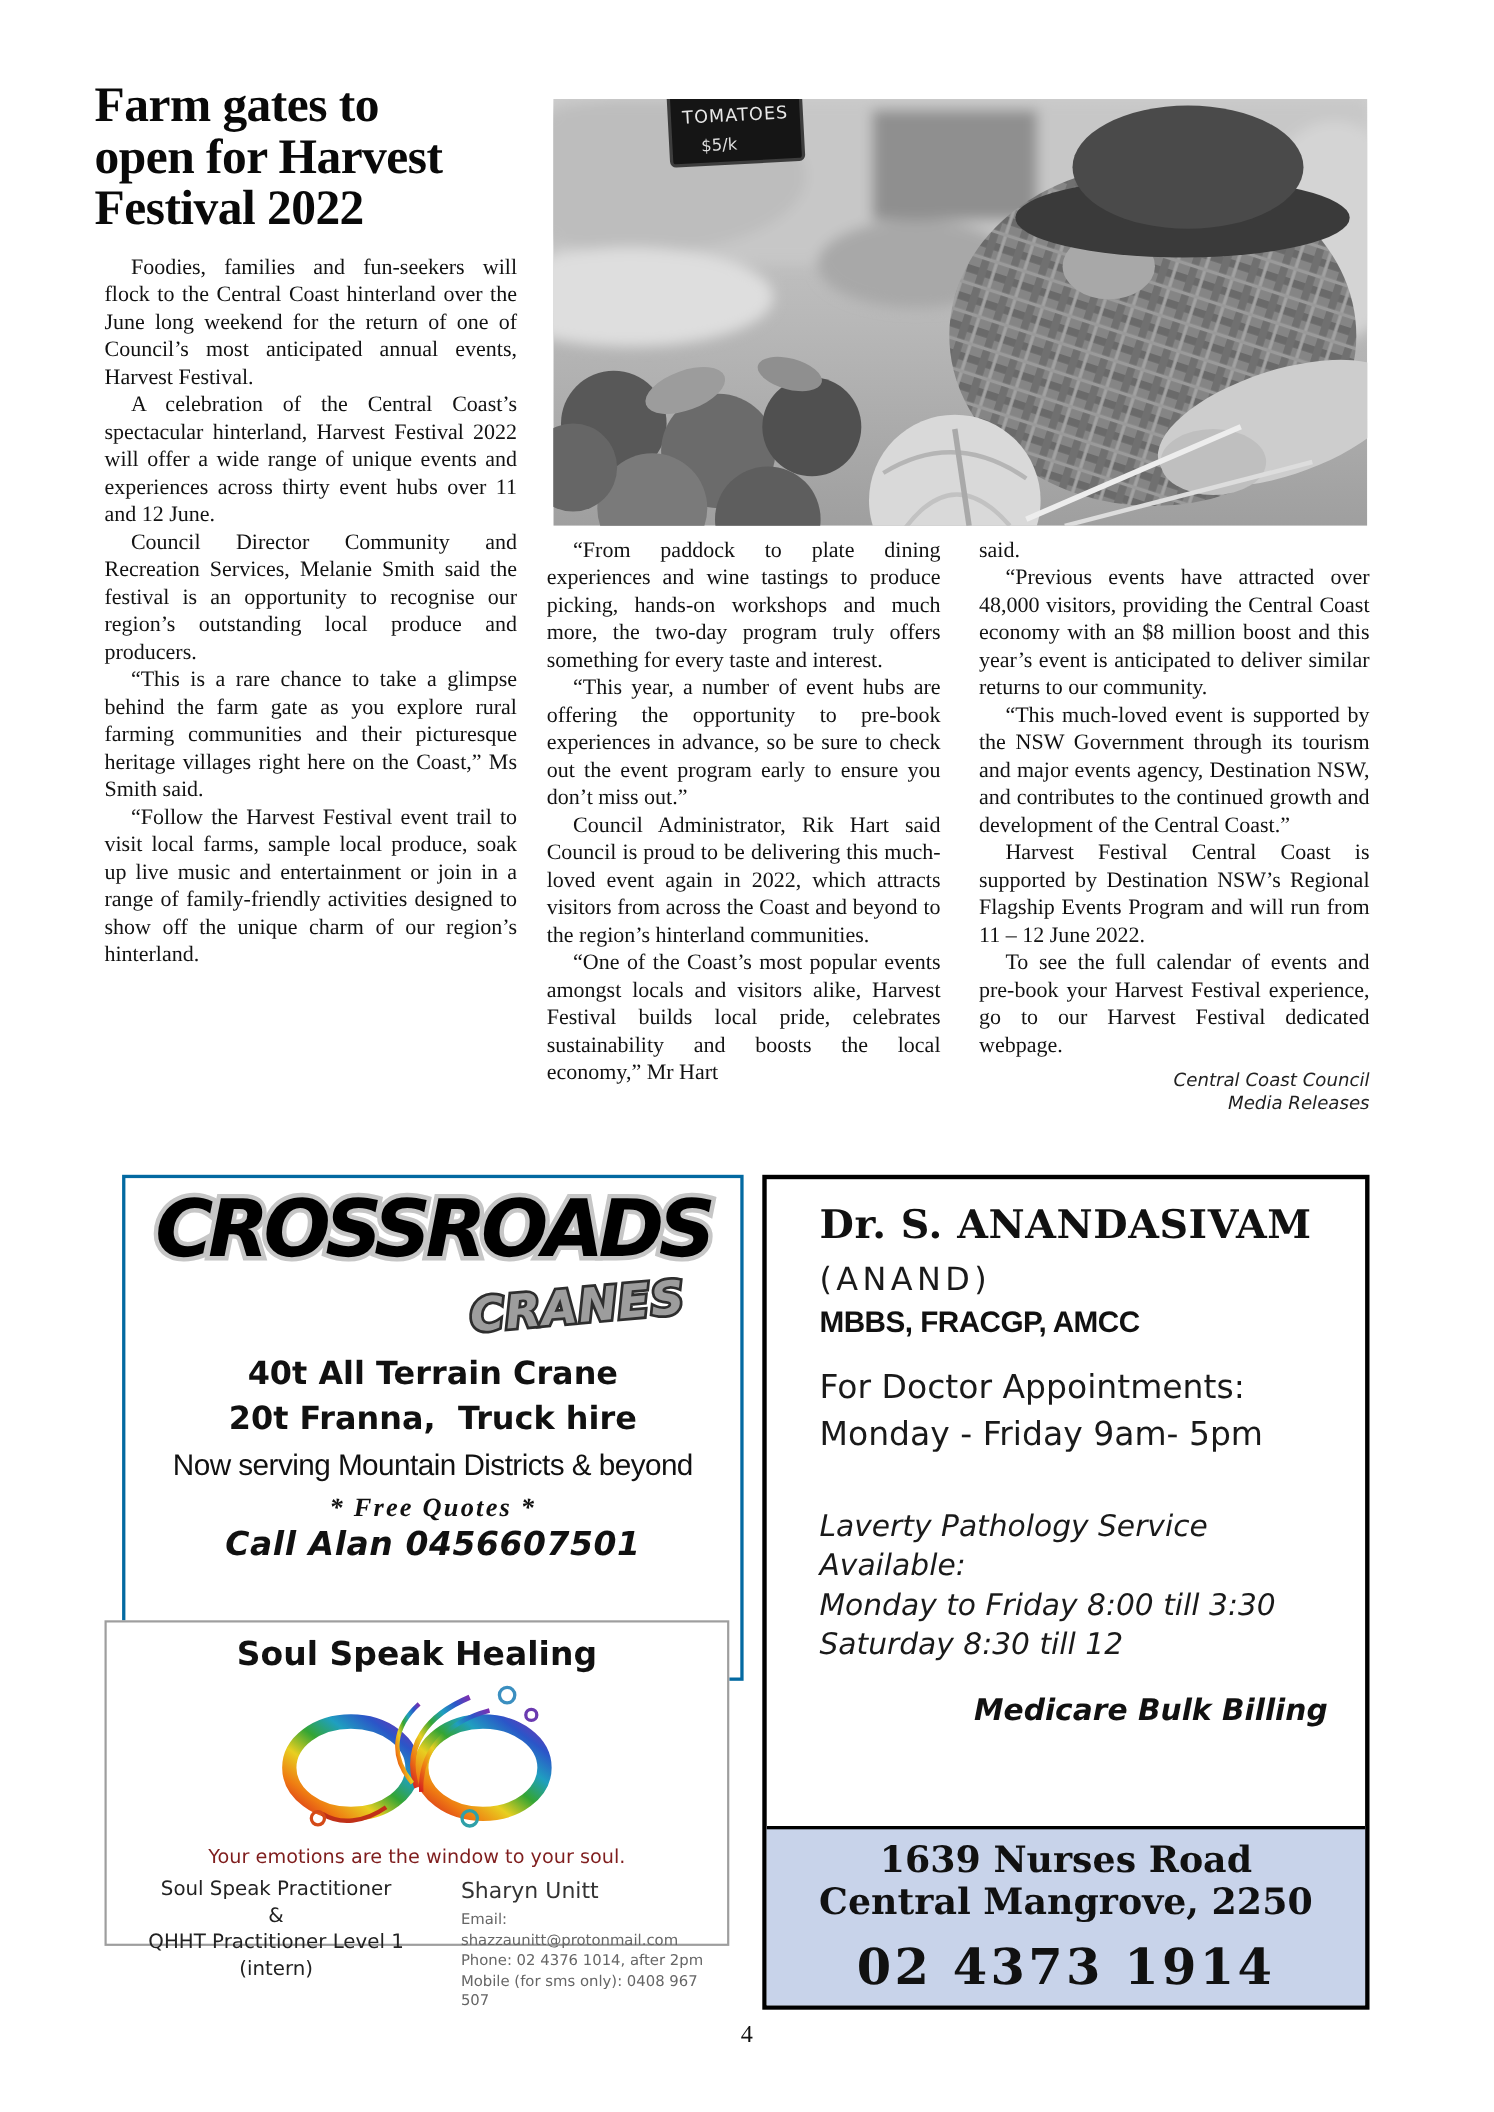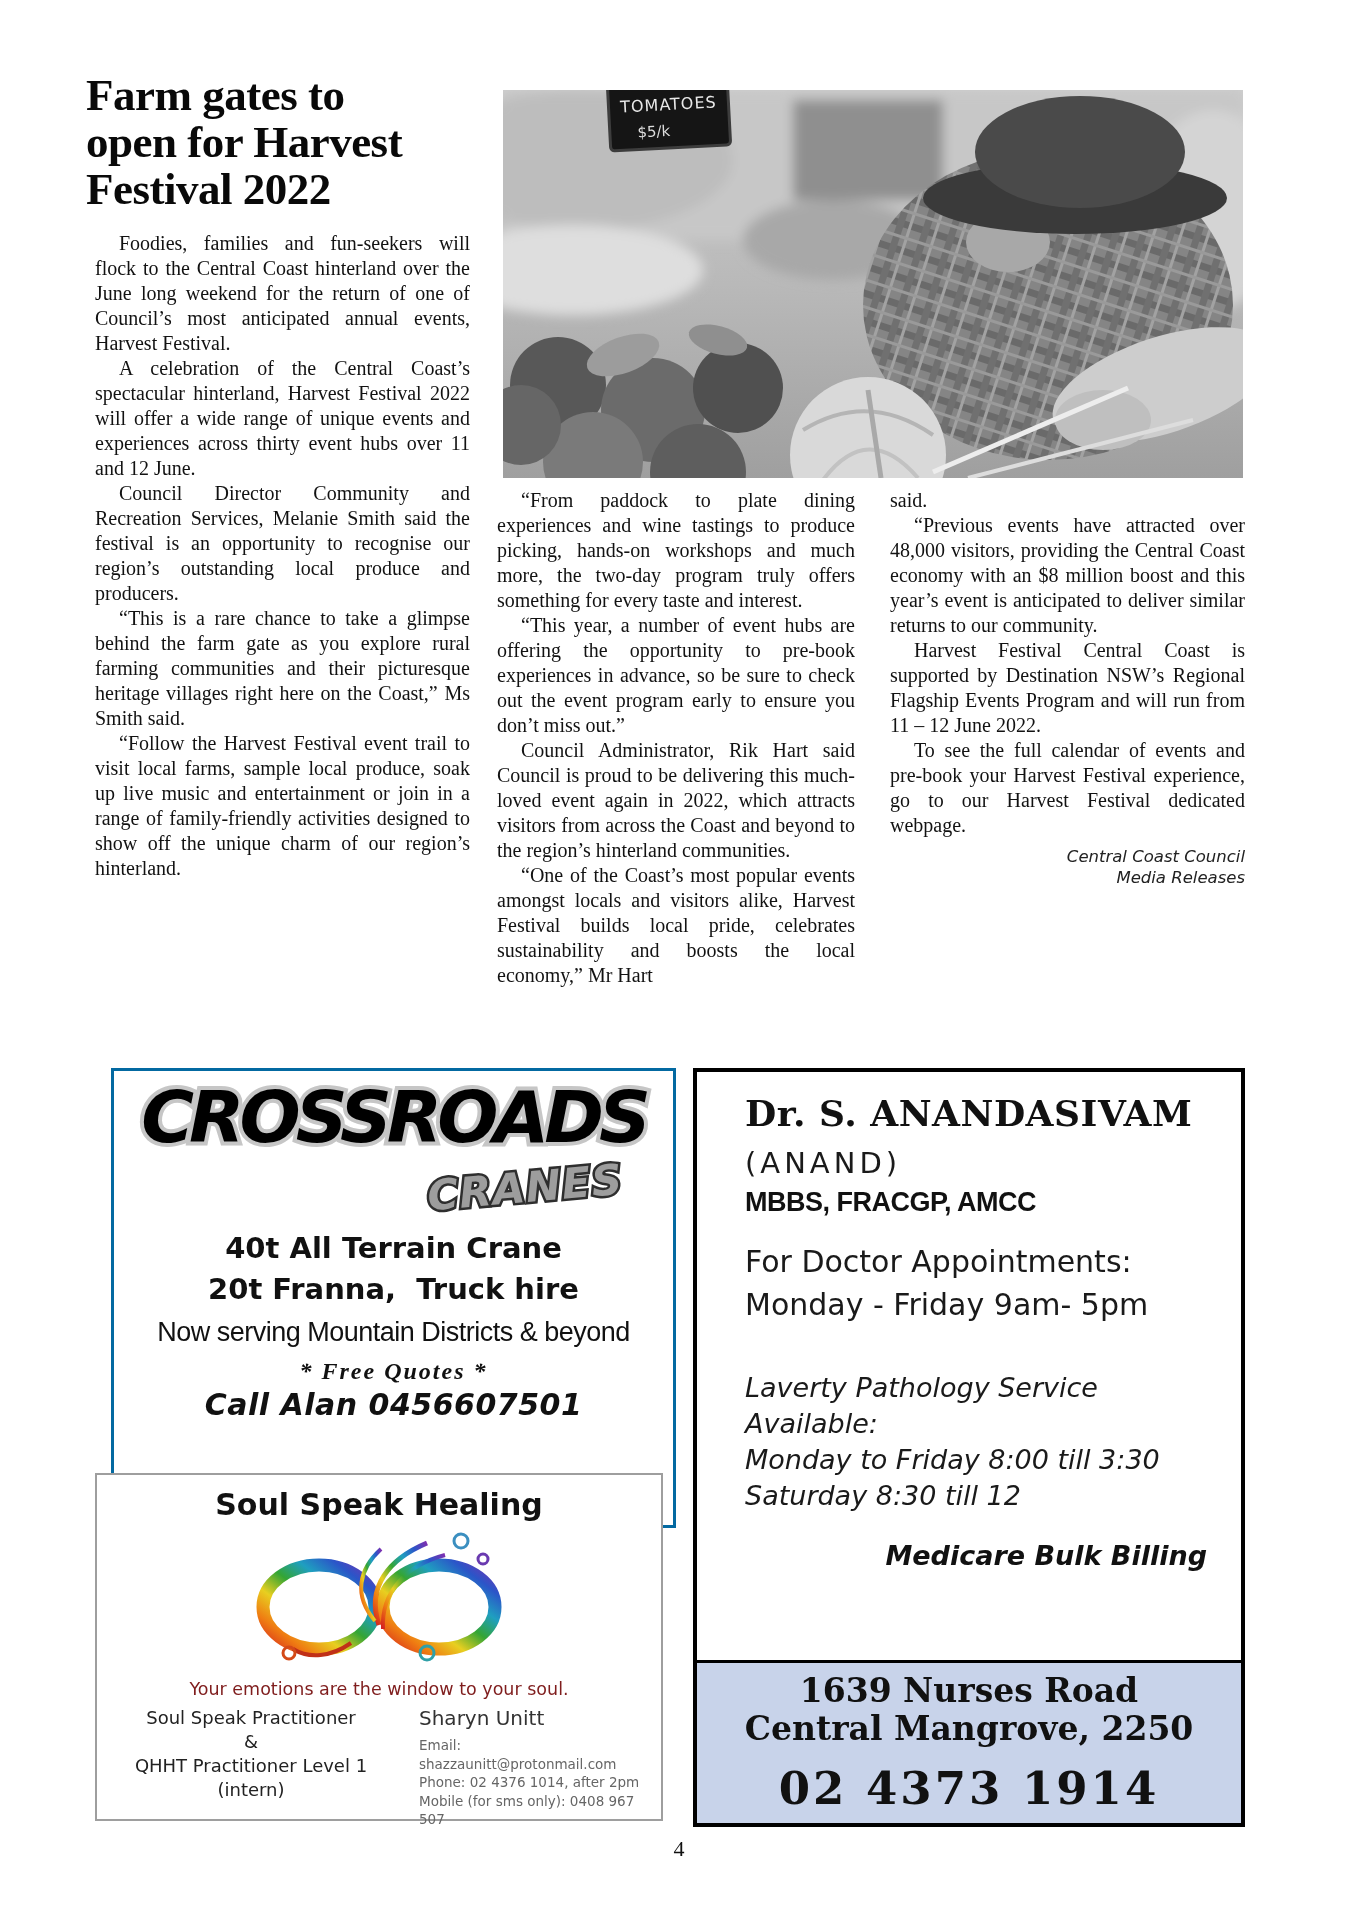--- a/index.html
+++ b/index.html
@@ -41,21 +41,21 @@
   .xr-line { position:absolute; left:0; width:100%; text-align:center; white-space:pre; }
   .xr-line1 { top:160px; font-family:"DejaVu Sans", sans-serif; font-weight:bold; font-size:29px; }
   .xr-line2 { top:201px; font-family:"DejaVu Sans", sans-serif; font-weight:bold; font-size:29px; }
   .xr-line3 { top:246px; font-family:"Liberation Sans", sans-serif; font-size:27px; letter-spacing:-0.5px; }
   .xr-line4 { top:287px; font-family:"Liberation Serif", serif; font-style:italic; font-weight:bold;
               font-size:24px; letter-spacing:2px; }
   .xr-line5 { top:316px; font-family:"DejaVu Sans", sans-serif; font-style:italic; font-weight:900;
               font-size:30px; letter-spacing:0.5px; }
 
   
-  .ad-soulspeak { position:absolute; left:95px; top:1473px; width:568px; height:348px;
+  .ad-soulspeak { position:absolute; left:95px; top:1473px; width:568px; height:296px;
                   border:2px solid #9e9e9e; box-sizing:border-box; background:#fff;
                   font-family:"DejaVu Sans", sans-serif; }
   .ss-title { position:absolute; top:12px; left:0; width:100%; text-align:center;
               font-weight:bold; font-size:30px; color:#111; }
   .ss-art { position:absolute; top:50px; left:134px; width:300px; height:152px; }
   .ss-tagline { position:absolute; top:204px; left:0; width:100%; text-align:center;
                 font-size:17.5px; color:#7f1d1d; }
   .ss-left { position:absolute; top:231px; left:14px; width:280px; text-align:center;
              font-size:18px; line-height:24px; color:#222; white-space:pre-line; }
   .ss-name { position:absolute; top:231px; left:322px; font-size:20px; color:#333; }
@@ -171,20 +171,21 @@
   <div class="col col-2">
     <p class="para">“From paddock to plate dining experiences and wine tastings to produce picking, hands-on workshops and much more, the two-day program truly offers something for every taste and interest.</p>
     <p class="para">“This year, a number of event hubs are offering the opportunity to pre-book experiences in advance, so be sure to check out the event program early to ensure you don’t miss out.”</p>
     <p class="para">Council Administrator, Rik Hart said Council is proud to be delivering this much-loved event again in 2022, which attracts visitors from across the Coast and beyond to the region’s hinterland communities.</p>
     <p class="para">“One of the Coast’s most popular events amongst locals and visitors alike, Harvest Festival builds local pride, celebrates sustainability and boosts the local economy,” Mr Hart</p>
   </div>
 
   <div class="col col-3">
     <p class="para flush">said.</p>
     <p class="para">“Previous events have attracted over 48,000 visitors, providing the Central Coast economy with an $8 million boost and this year’s event is anticipated to deliver similar returns to our community.</p>
+    <p class="para">“This much-loved event is supported by the NSW Government through its tourism and major events agency, Destination NSW, and contributes to the continued growth and development of the Central Coast.”</p>
     <p class="para">Harvest Festival Central Coast is supported by Destination NSW’s Regional Flagship Events Program and will run from 11 – 12 June 2022.</p>
     <p class="para">To see the full calendar of events and pre-book your Harvest Festival experience, go to our Harvest Festival dedicated webpage.</p>
     <div class="byline">Central Coast Council
 Media Releases</div>
   </div>
 
   <div class="ad-crossroads">
     <div class="xr-logo-wrap">
       <div class="xr-logo stroke">CROSSROADS</div>
       <div class="xr-logo fill">CROSSROADS</div>

